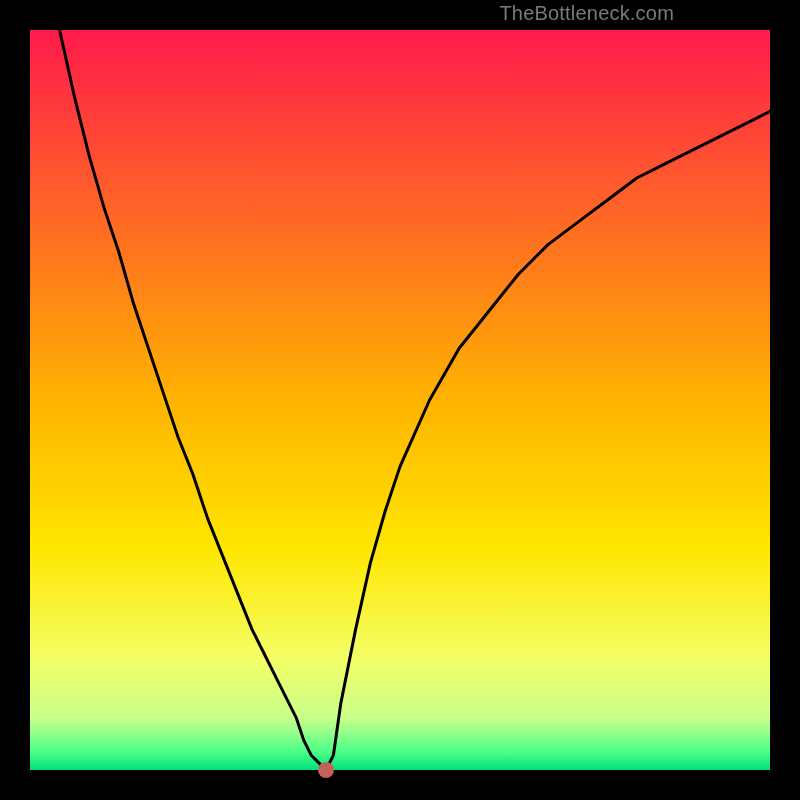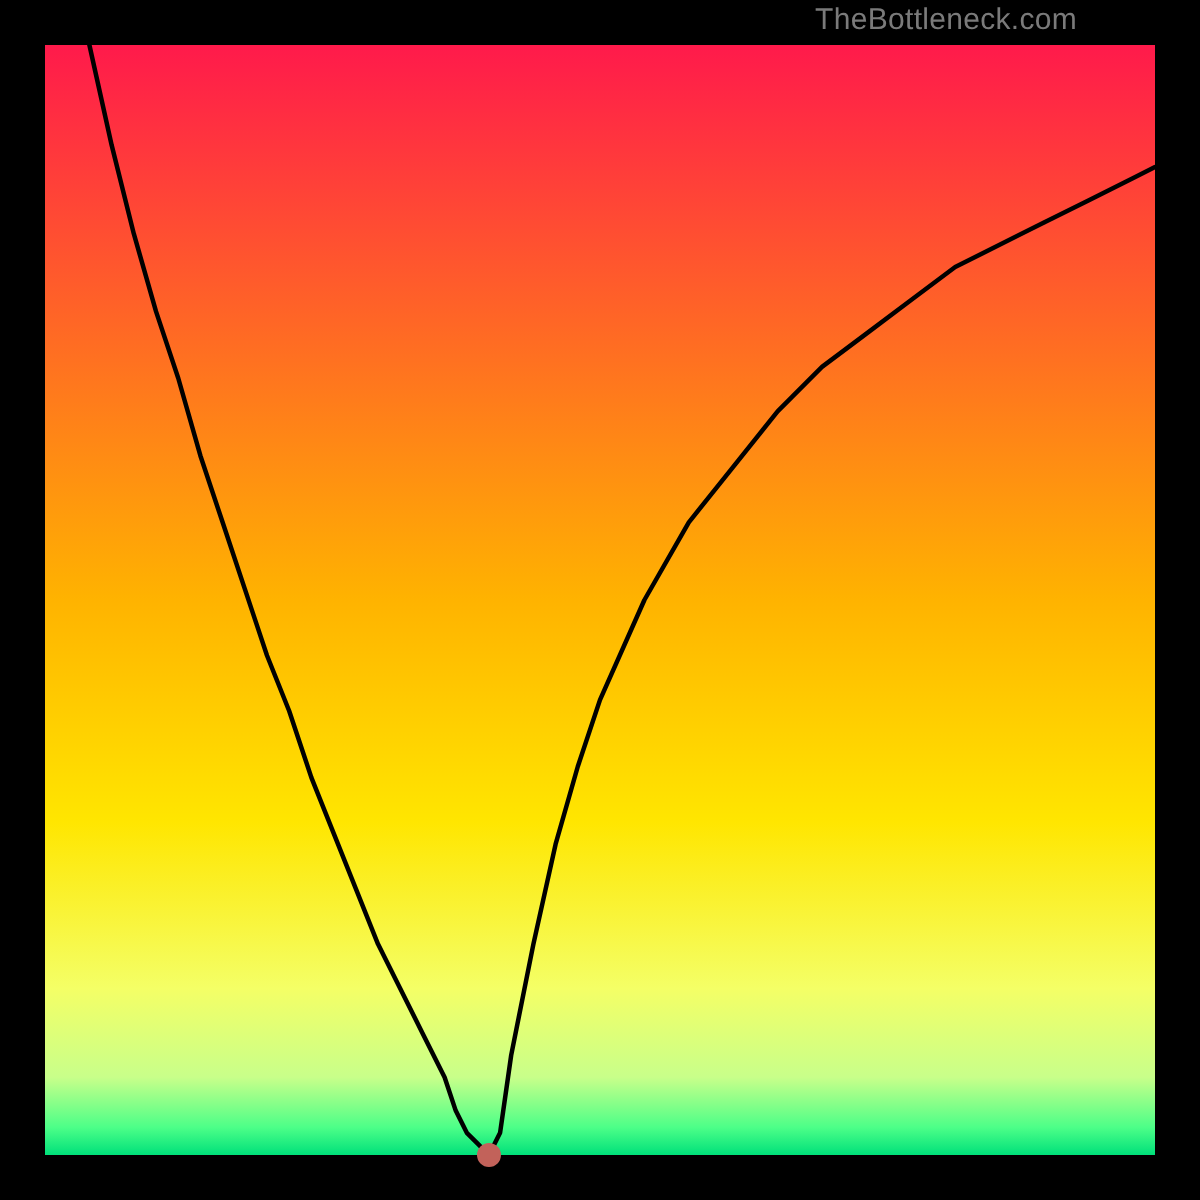--- a/index.html
+++ b/index.html
@@ -8,21 +8,20 @@
     width: 800px;
     height: 800px;
     background: #000;
     font-family: Arial, Helvetica, sans-serif;
     overflow: hidden;
   }
   .stage {
     position: relative;
     width: 686px;
     height: 800px;
-    padding-left: 44px;
   }
   .watermark {
     position: absolute;
     top: 2px;
     right: 12px;
     color: #7a7a7a;
     font-size: 20px;
     font-weight: 500;
     letter-spacing: 0.2px;
     z-index: 5;

